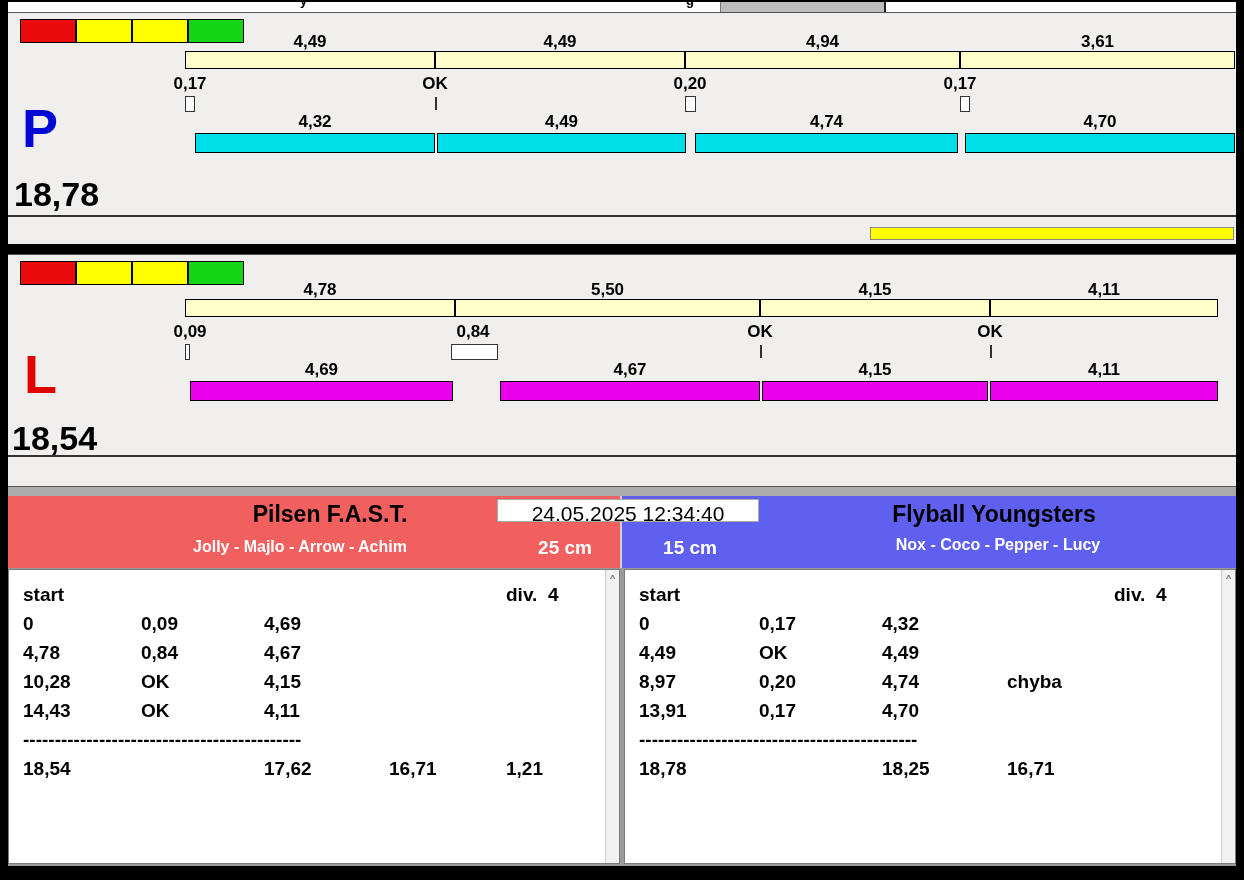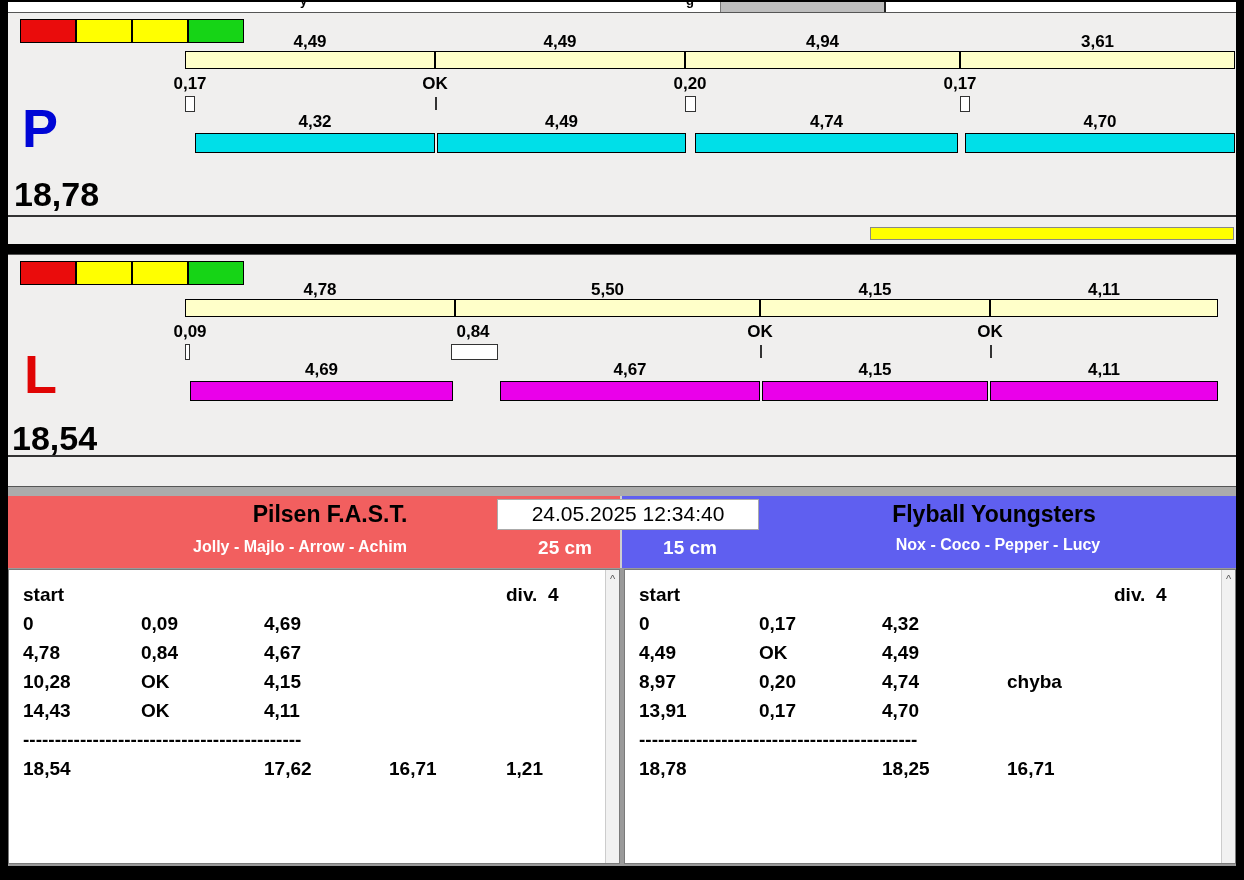--- a/index.html
+++ b/index.html
@@ -34,21 +34,21 @@
   .sepg{position:absolute;left:8px;width:1228px;height:10px;background:#ababab;border-top:1px solid #555;box-sizing:border-box;}
 
   
   .bottom{position:absolute;left:8px;top:496px;width:1228px;height:370px;background:#cfcfcf;}
   .hdr{position:absolute;top:0;height:72px;}
   .hdr.redh{left:0;width:612px;background:#f25f5f;}
   .hdr.blueh{left:614px;width:614px;background:#5f5ff0;}
   .hdr-title{position:absolute;font-weight:bold;font-size:23px;color:#000;text-align:center;}
   .hdr-dogs{position:absolute;font-weight:bold;font-size:16px;color:#fff;text-align:center;}
   .hdr-cm{position:absolute;font-weight:bold;font-size:19px;color:#fff;text-align:center;}
-  .datebox{position:absolute;left:489px;top:3px;width:262px;height:31px;background:#fff;border:1px solid #aaa;
+  .datebox{position:absolute;left:489px;top:3px;width:262px;height:23px;background:#fff;border:1px solid #aaa;
            box-sizing:border-box;text-align:center;font-size:21px;color:#000;line-height:28px;z-index:5;}
 
   .tables{position:absolute;top:72px;left:0;width:1228px;height:298px;background:#9a9a9a;}
   .tpanel{position:absolute;top:1px;height:295px;background:#fff;border:1px solid #7a7a7a;box-sizing:border-box;overflow:hidden;}
   .tpanel.lt{left:0;width:612px;}
   .tpanel.rt{left:616px;width:612px;}
   .sbar{position:absolute;right:0;top:0;width:14px;height:100%;background:#f1f1f1;border-left:1px solid #ccc;box-sizing:border-box;text-align:center;}
   .sbar .arrow{display:block;margin-top:4px;font-size:11px;color:#555;line-height:1;}
   .tbody{position:absolute;left:0;top:10px;right:14px;}
   .trow{display:flex;height:29px;align-items:center;font-weight:bold;font-size:19px;color:#000;white-space:pre;}

